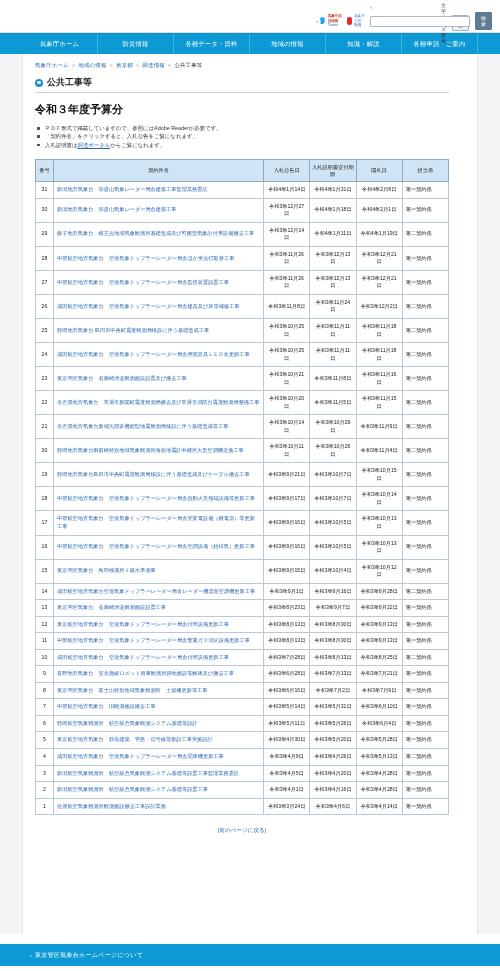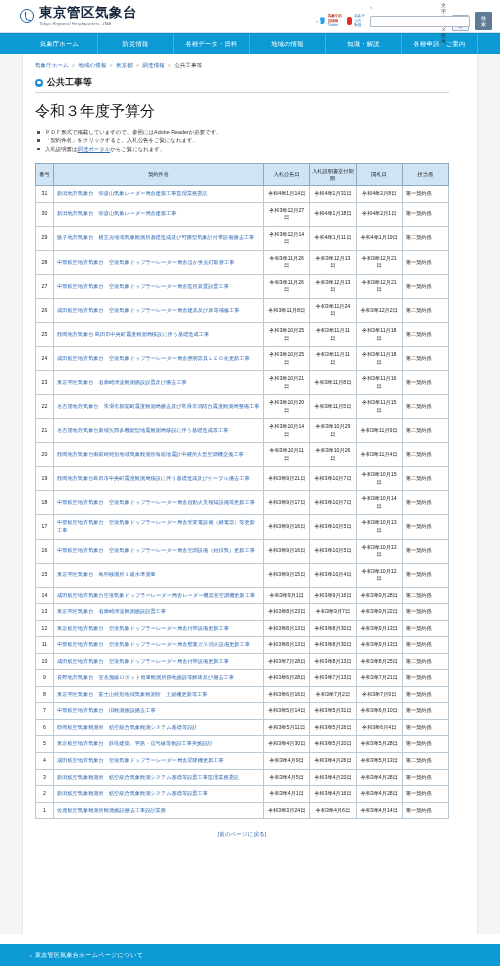--- a/index.html
+++ b/index.html
@@ -128,21 +128,21 @@
     background: #1a8fd0; position: relative; flex: 0 0 auto;
   }
   .title-bullet::after {
     content: ""; position: absolute; left: 2.4px; top: 2.4px;
     width: 3.2px; height: 3.2px; background: #fff; border-radius: 50%;
   }
   .page-title { font-size: 9px; font-weight: bold; color: #1b1b1b; }
   .title-rule { height: 1px; background: #c9d3db; margin: 0 12px 9px 12px; }
 
   .subtitle {
-    font-size: 15px; font-weight: normal; color: #111;
+    font-size: 11px; font-weight: bold; color: #111;
     padding: 0 12px 7px 12px;
   }
 
   .notes { list-style: none; padding: 0 12px 10px 22px; }
   .notes li {
     font-size: 5.4px; color: #333; line-height: 1.55; position: relative;
   }
   .notes li::before {
     content: ""; position: absolute; left: -8px; top: 3.1px;
     width: 2.6px; height: 2.6px; background: #555;
@@ -186,27 +186,20 @@
     font-size: 6px; color: #fff; padding-left: 30px; letter-spacing: .3px;
   }
   .footer-link .ar { font-size: 5px; margin-right: 3px; }
 
   .outer { background: #f2f4f6; }
 </style>
 </head>
 <body>
 
 <div class="header">
-  <div class="logo-wrap">
-    <div class="logo-mark"></div>
-    <div>
-      <div class="logo-text-ja">東京管区気象台</div>
-      <div class="logo-text-en">Tokyo Regional Headquarters, JMA</div>
-    </div>
-  </div>
 
   <div class="header-right">
     <span class="top-arrow">›</span>
 
     <div class="hdr-links">
       <span class="fontsize-label">文字サイズ変更</span>
       <span class="fs-btn">標準</span>
       <span class="fs-btn active">大</span>
     </div>
 

